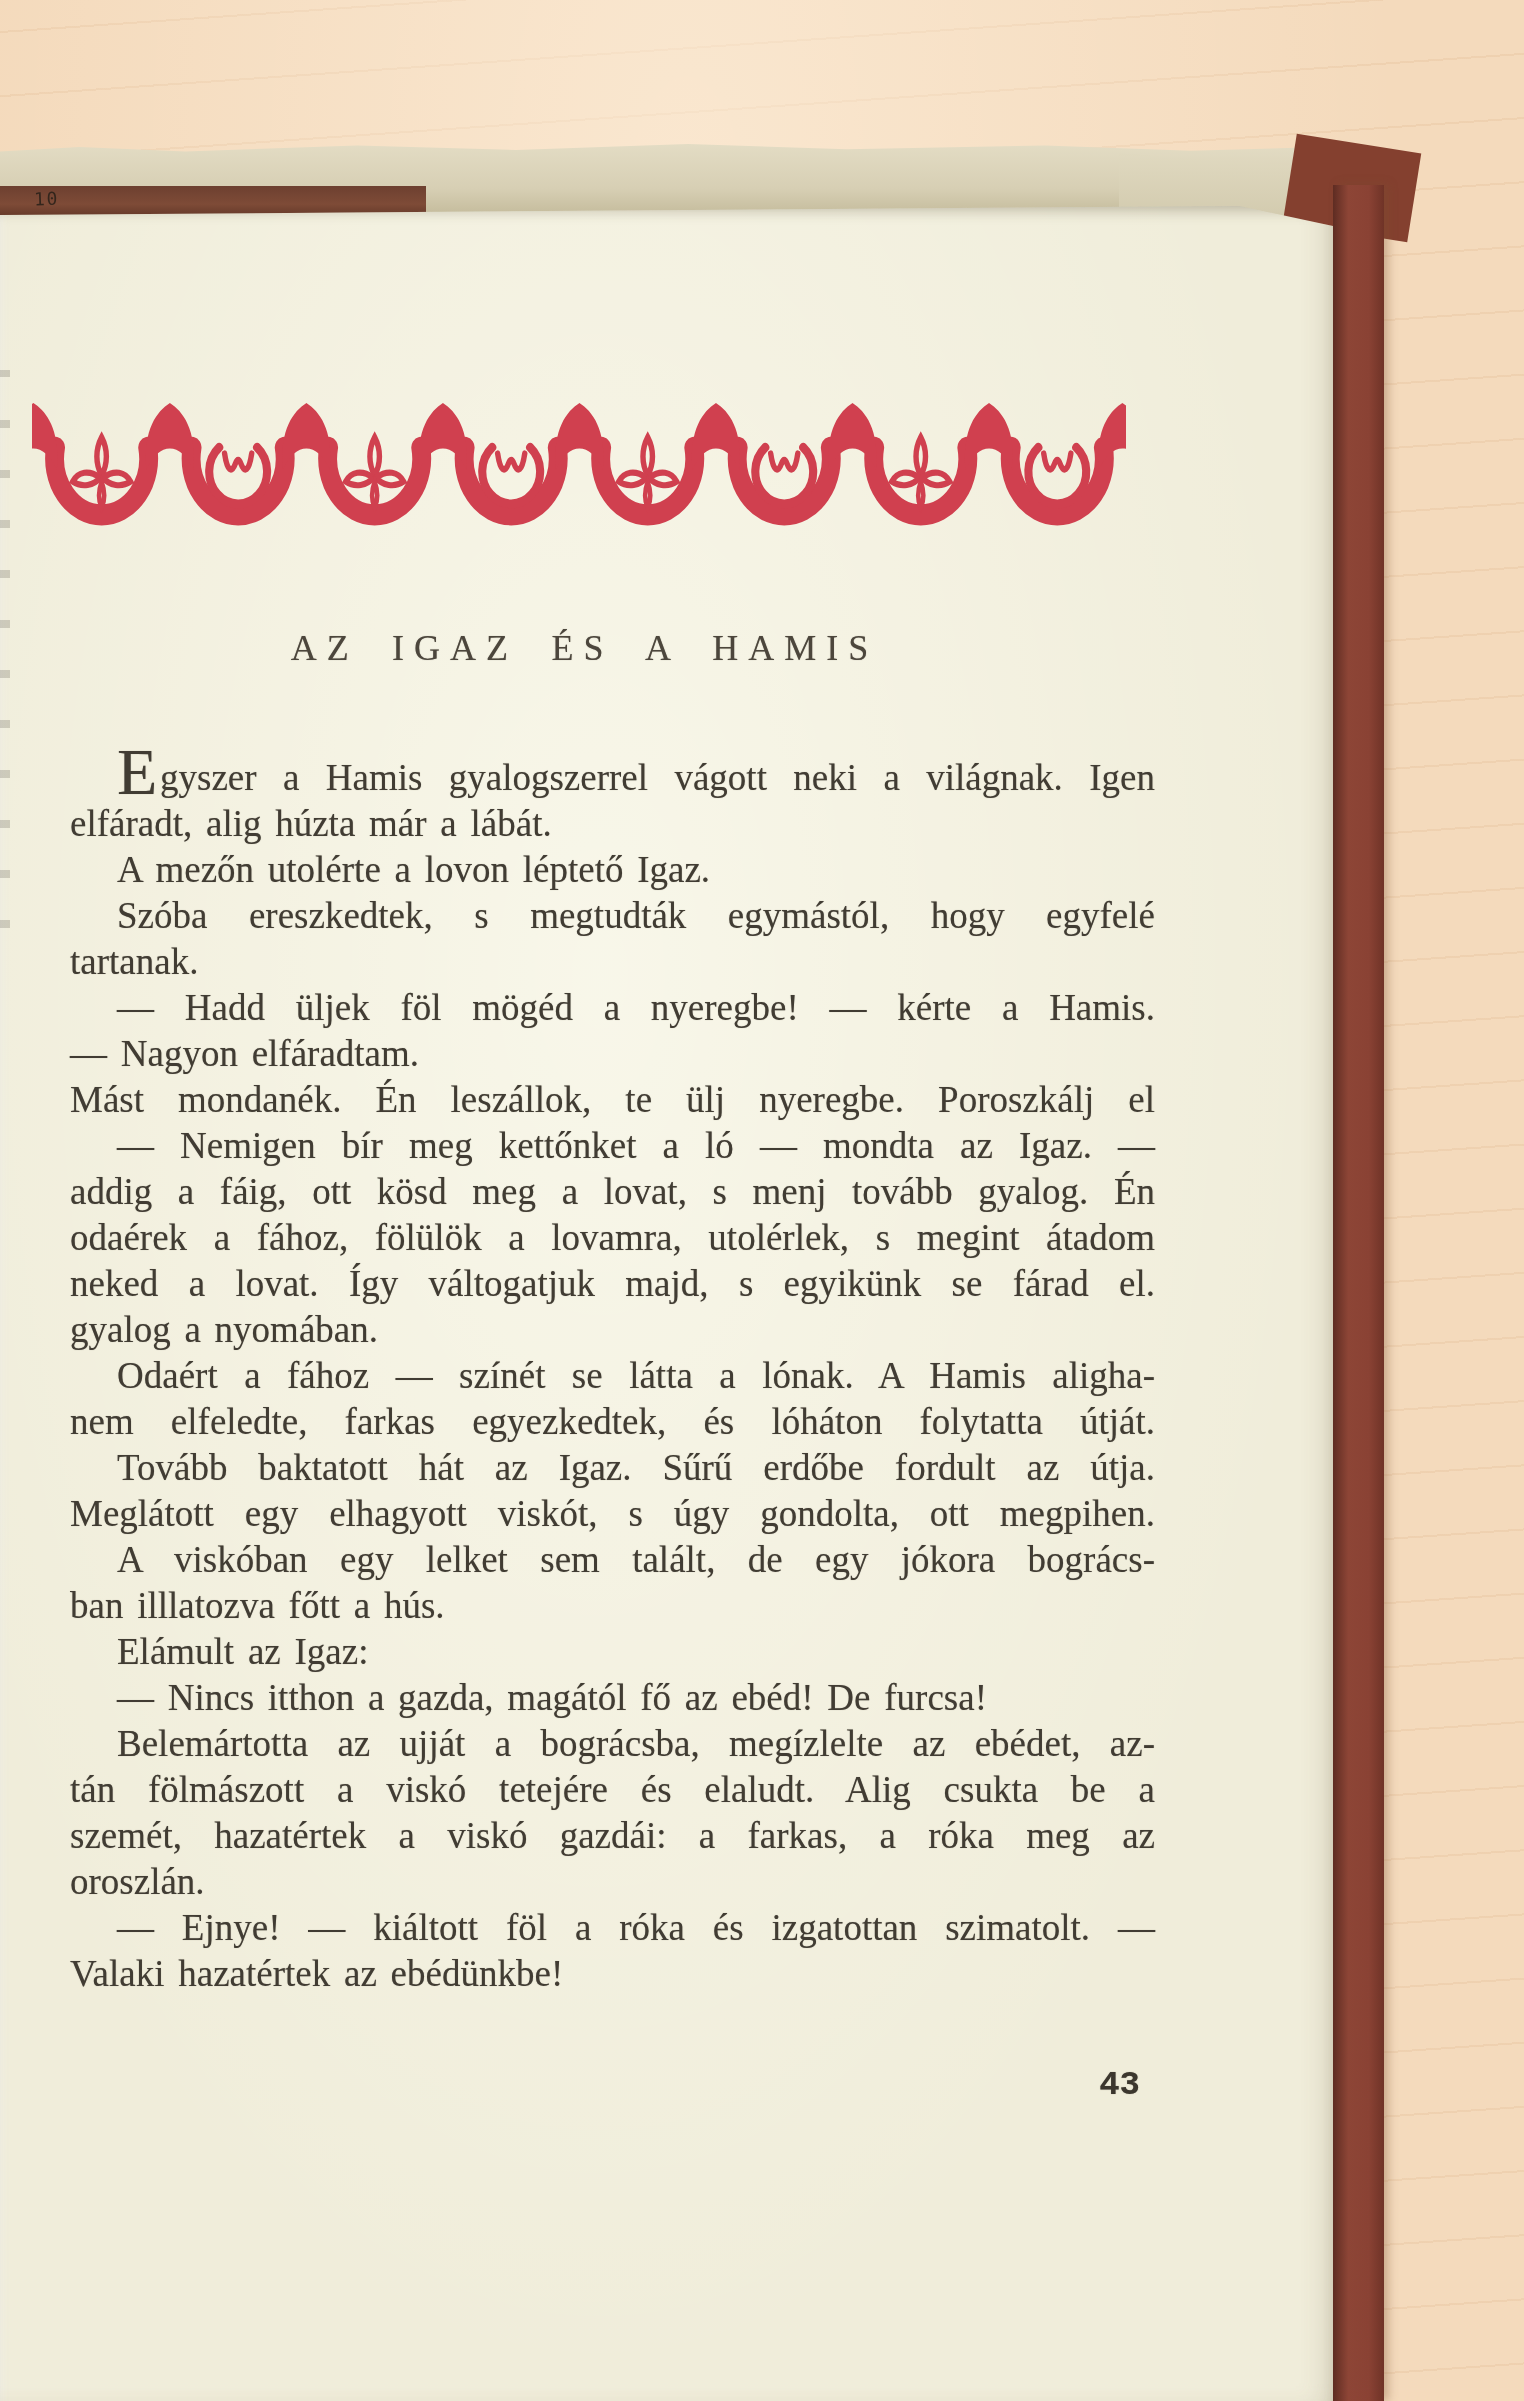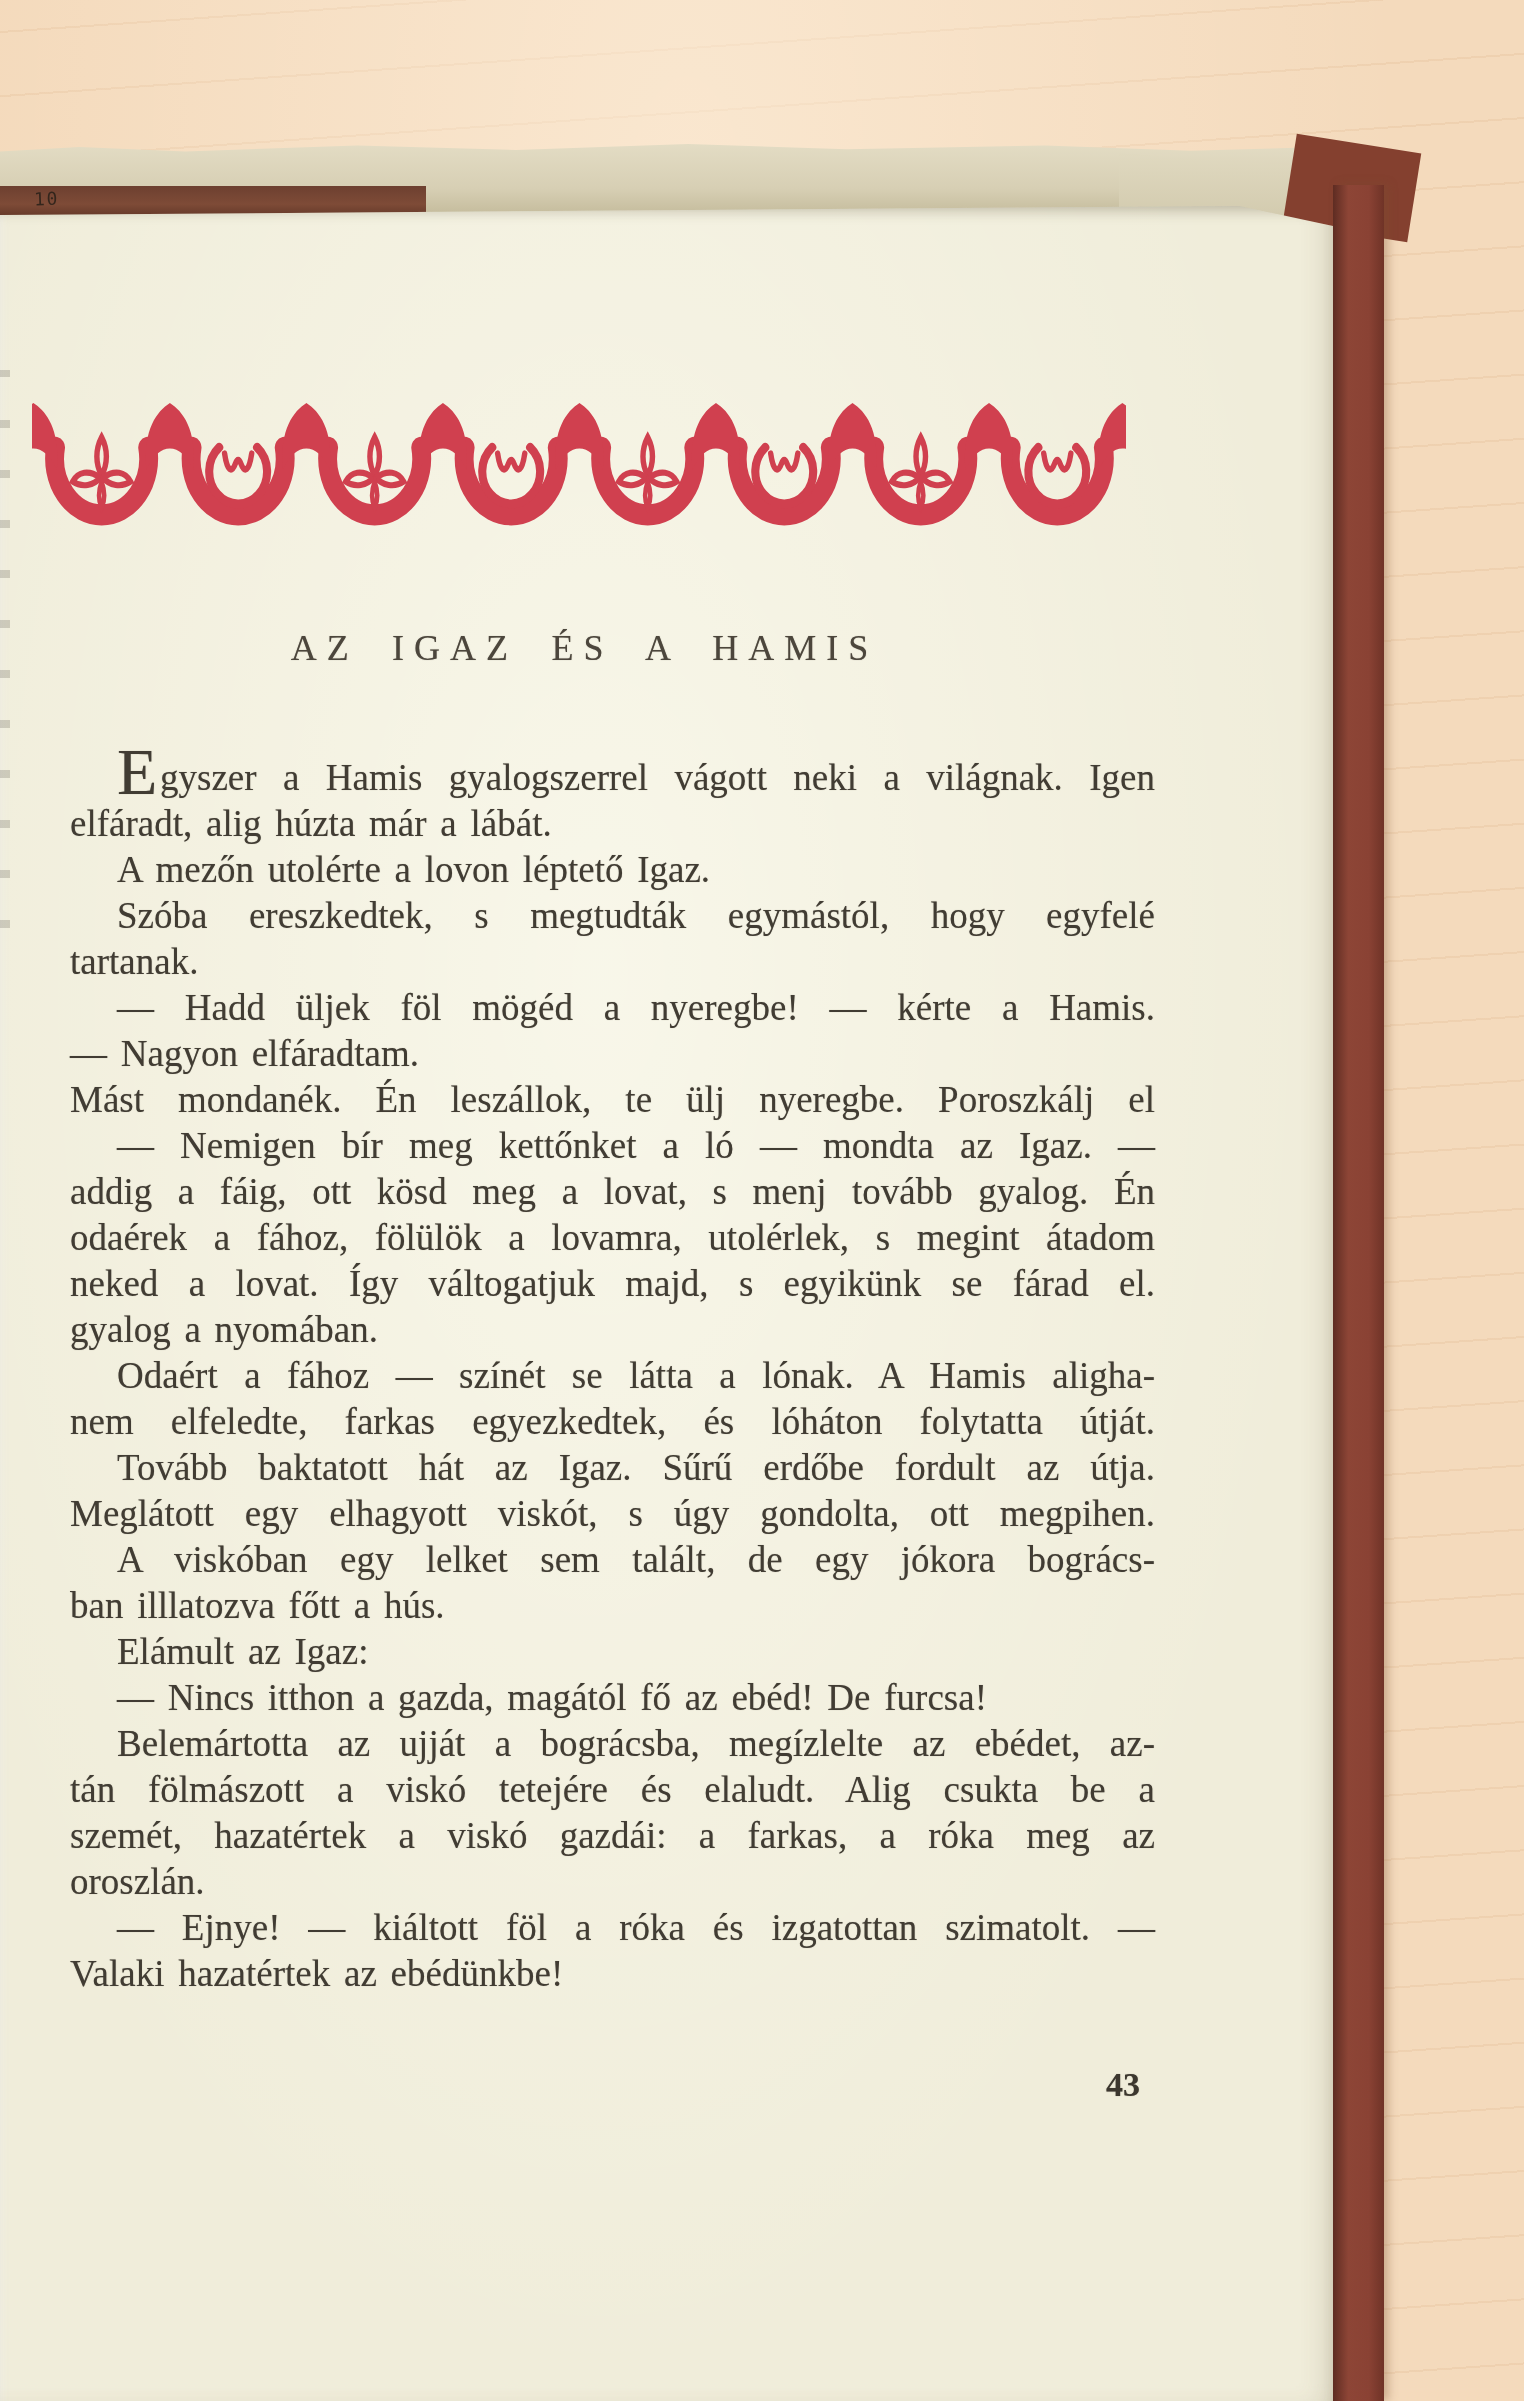--- a/index.html
+++ b/index.html
@@ -67,21 +67,21 @@
         font-size:37px;line-height:46px;color:#413c33;
         text-shadow:0 0 0.9px rgba(65,60,51,0.45);word-spacing:4.5px;margin-left:28px;}
   .line{height:46px;white-space:nowrap;}
   .line.just{white-space:normal;text-align:justify;text-align-last:justify;}
   .line.ind{padding-left:47px;}
   .line.ind.just{padding-left:0;text-indent:47px;}
   .dropcap{font-size:66px;line-height:0;vertical-align:-3.6px;letter-spacing:2.7px;}
 
   .page-number{position:absolute;left:42px;top:2066px;width:1098px;text-align:right;
         font-size:34px;font-weight:bold;color:#3c372e;
-        text-shadow:0 0 0.9px rgba(60,55,46,0.5);}
+        text-shadow:0 0 0.9px rgba(60,55,46,0.5);font-family:Liberation Mono, monospace;}
 
   .watermark{position:absolute;left:1.8px;top:2376px;
         font-family:"Liberation Sans",sans-serif;font-size:17px;font-weight:bold;
         color:rgba(125,123,106,0.95);
         text-shadow:0 -0.9px 0 rgba(70,66,52,0.35),0 0.9px 0 rgba(255,255,255,0.8);margin-top:32px;}
 </style>
 </head>
 <body>
 
 <div class="scene">

